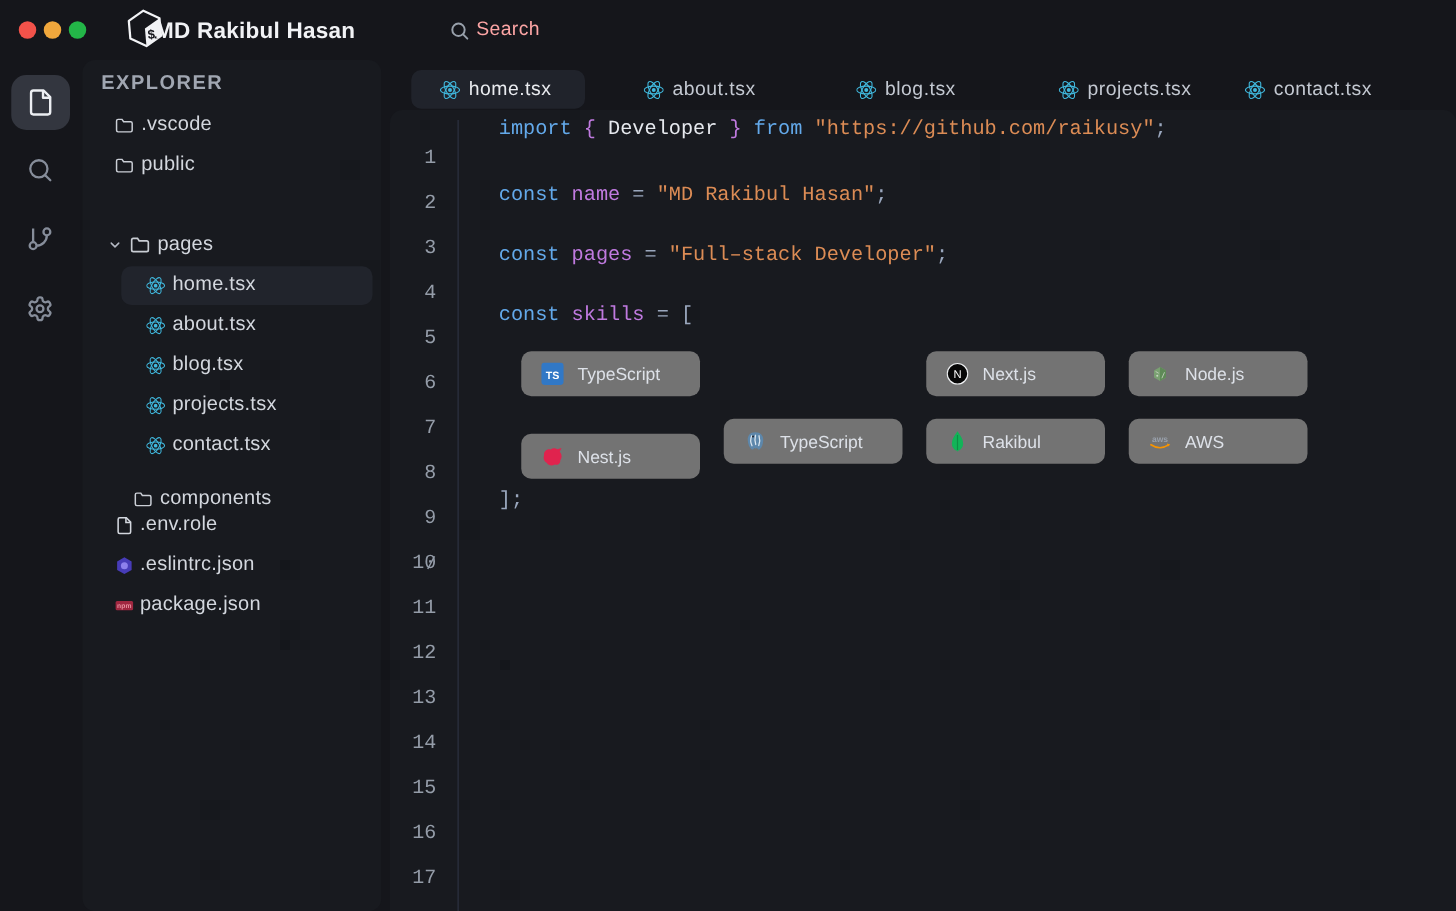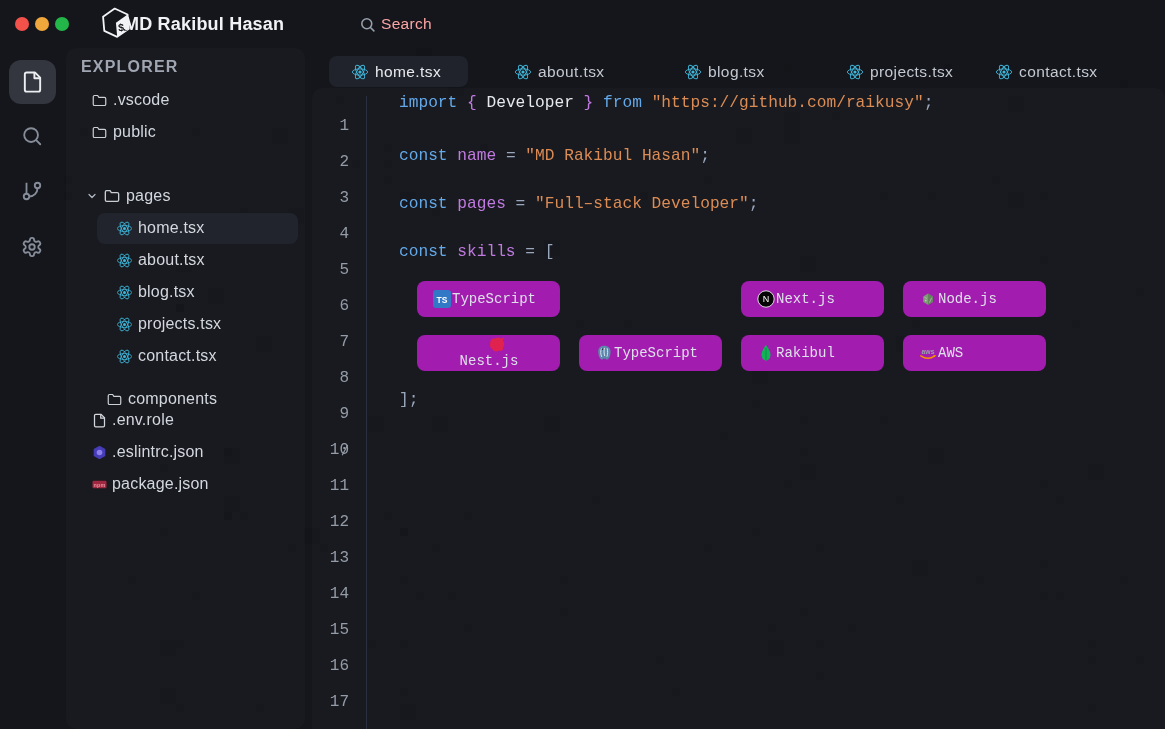--- a/index.html
+++ b/index.html
@@ -42,23 +42,23 @@
   #gutter-line { position:absolute; left:366px; top:96px; width:1px; height:633px; background:#2b3040; }
 
   .code { position:absolute; left:399px; font-family:"Liberation Mono",monospace; font-size:16.2px; line-height:22px; white-space:pre; color:#dfe3ea; }
   .kw { color:#63a9ea; }   
   .pn { color:#c07ae0; }   
   .vr { color:#c07ae0; }   
   .st { color:#dc8c55; }   
   .op { color:#9aa7bd; }   
   .id { color:#e6e9ee; }   
 
-  .chip { position:absolute; width:143px; height:36px; border-radius:8px; background:#a21caf; display:flex; align-items:center; }
+  .chip { position:absolute; width:143px; height:36px; border-radius:8px; background:#737373; display:flex; align-items:center; }
   .chip svg, .chip .cico { flex:none; margin-left:16px; }
-  .chip .clbl { margin-left:1px; font-family:Liberation Mono, monospace; font-size:14px; color:#dde1e8; }
+  .chip .clbl { margin-left:11px; font-family:Liberation Sans, sans-serif; font-size:14px; color:#dde1e8; }
 </style>
 </head>
 <body>
 <div id="app">
   <div id="panel-expl"></div>
   <div id="panel-edit"></div>
   <svg id="noise" width="1165" height="729" style="position:absolute;left:0;top:0;">
       <rect x="912" y="560" width="16" height="16" fill="#000" opacity="0.05"></rect>
       <rect x="1040" y="592" width="8" height="8" fill="#000" opacity="0.04"></rect>
       <rect x="1040" y="480" width="8" height="8" fill="#000" opacity="0.04"></rect>
@@ -434,21 +434,21 @@
         <g opacity="0.92">
           <path d="M9 3.6 L13.8 6.4 V12 L9 14.8 L4.2 12 V6.4 Z" fill="#7ba572"></path>
           <path d="M9 3.6 L13.8 6.4 V12 L9 14.8 Z" fill="#5d8c55"></path>
           <path d="M5.5 7.2 L8 8.6 M10.5 12.6 L12.6 7.8" stroke="#c9d8c4" stroke-width="0.7" fill="none"></path>
           <circle cx="6.8" cy="10.6" r="0.8" fill="#cfe0ca"></circle>
         </g>
       </svg>
     <span class="clbl">Node.js</span>
   </div>
 
-  <div class="chip" style="left:417px; top:335px;flex-direction:column;">
+  <div class="chip" style="left:417px; top:347px;">
     <svg class="cico" width="18" height="18" viewBox="0 0 18 18">
         <path d="M2.2 8.2 C2 5 4.6 2.8 7.6 3.6 C9 2.2 11.4 2.2 12.9 3.4 L16.2 2.4 L14.8 5.4 C16.6 7.2 16.8 10.2 15.2 12.2 C15.6 14.8 13.2 16.6 10.8 15.6 C8.6 17.2 5.6 16.4 4.4 14.2 C2.4 13.4 1.4 10.6 2.2 8.2 Z" fill="#e0234e"></path>
       </svg>
     <span class="clbl">Nest.js</span>
   </div>
   <div class="chip" style="left:579px; top:335px;">
     <svg class="cico" width="18" height="18" viewBox="0 0 18 18">
         <path d="M9.2 1.8 C5 1.8 3 4.4 3.2 8.2 C3.4 11.4 4.4 13.8 6 15.2 C7 16 8 15.6 8.2 14.4 C9 14.8 10 14.8 10.8 14.4 C11 15.6 12 16 13 15.2 C14.6 13.8 15.4 11.4 15.6 8.2 C15.8 4.4 13.4 1.8 9.2 1.8 Z" fill="#5d87ab"></path>
         <path d="M6.4 4.6 C5.4 6.8 5.4 10.2 6.6 12.6 M9.4 4.2 C8.8 6.6 8.9 9.4 9.6 11.6 M12.2 4.6 C12.9 6.8 12.9 10 12 12.4" fill="none" stroke="#dbe6ef" stroke-width="1" stroke-linecap="round"></path>
         <circle cx="7.4" cy="5.2" r="0.8" fill="#1f232b"></circle>

